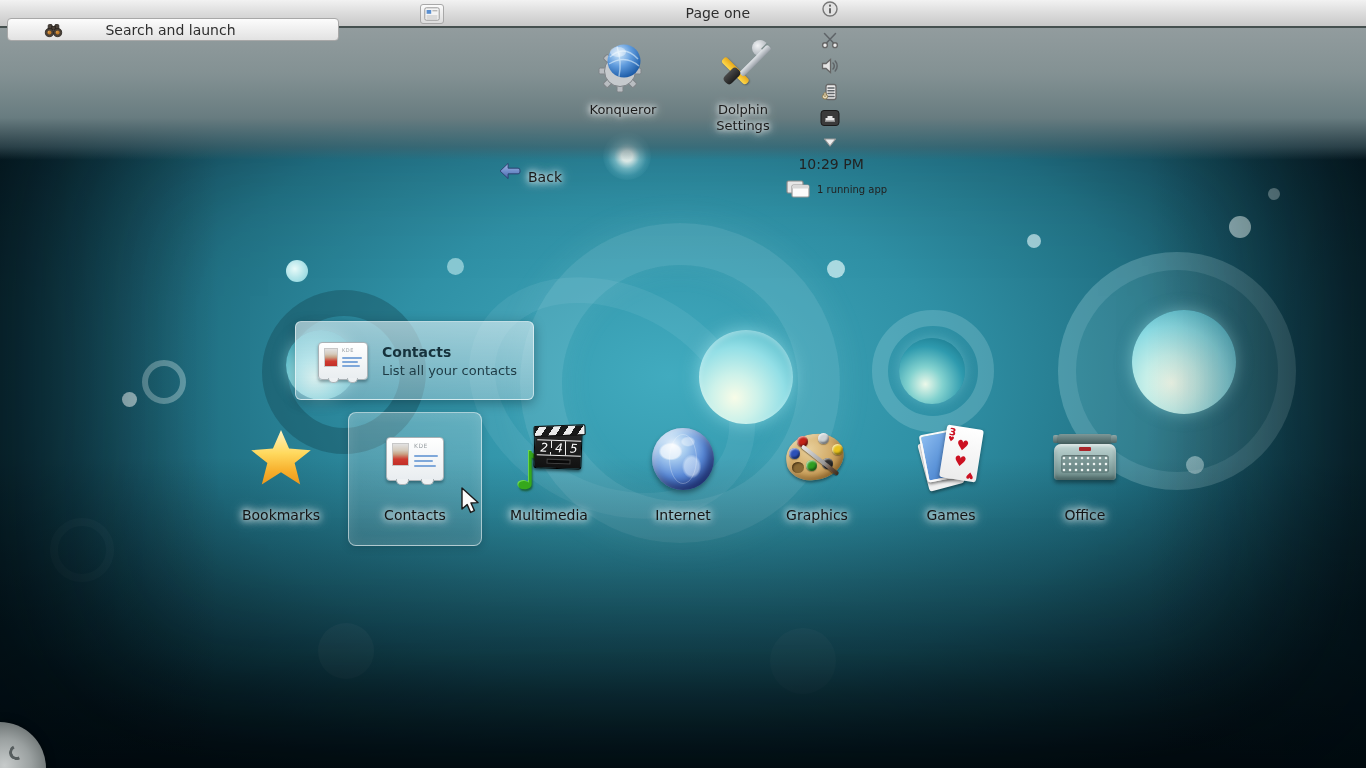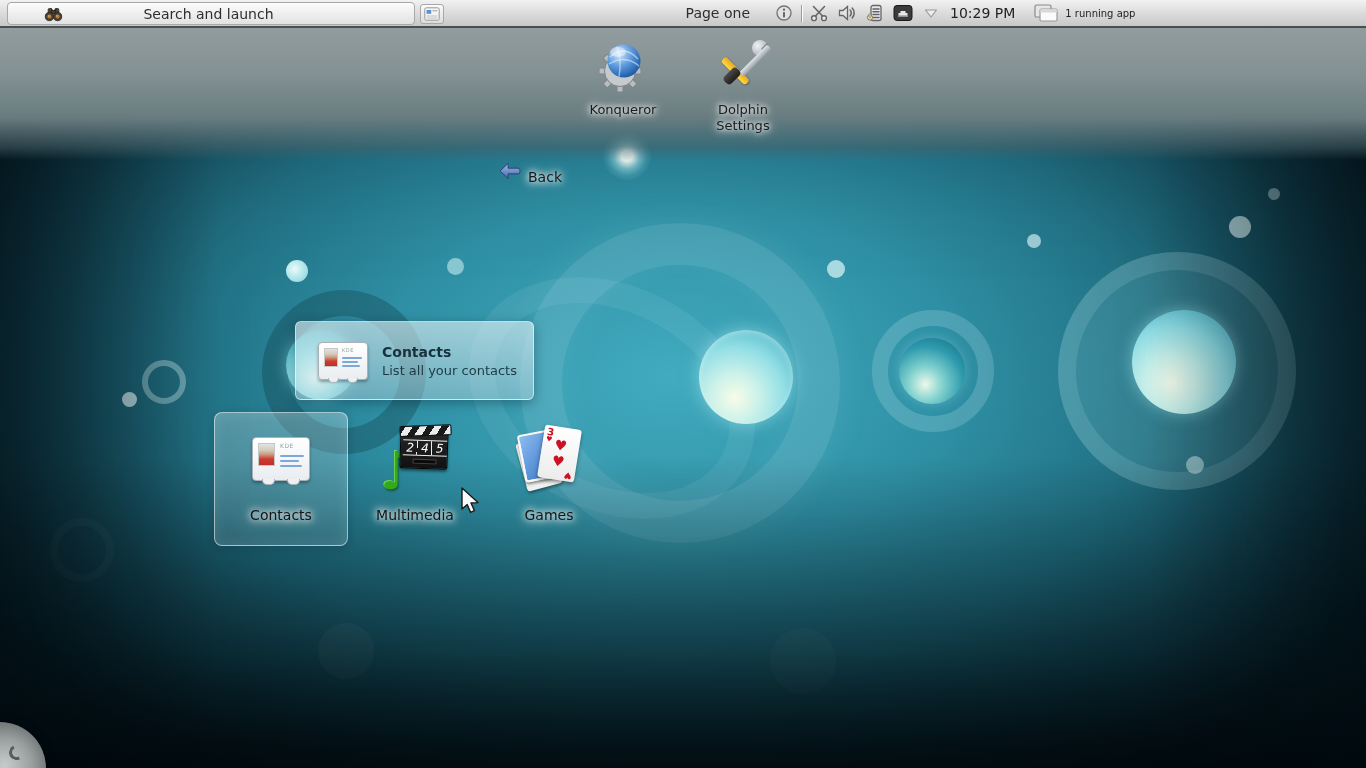--- a/index.html
+++ b/index.html
@@ -3,31 +3,31 @@
 <meta charset="utf-8">
 <style>
   * { margin:0; padding:0; box-sizing:border-box; }
   html,body { width:1366px; height:768px; overflow:hidden; font-family:"DejaVu Sans", sans-serif; background:#000; }
   #stage { position:relative; width:1366px; height:768px; overflow:hidden; }
 
   
   #topbar { position:absolute; left:0; top:0; width:1366px; height:28px;
     background:linear-gradient(180deg,#f2f2f2 0%,#dedede 45%,#c8c8c8 100%);
     border-bottom:2px solid #45504f; z-index:40; }
-  .activity-tab { position:absolute; left:7px; top:2px; width:408px; height:23px;
+  .activity-tab { position:absolute; left:7px; top:18px; width:332px; height:23px;
     background:linear-gradient(180deg,#fcfcfc,#e2e2e2);
     border:1px solid #a8a8a8; border-radius:4px; display:flex; align-items:center; cursor:pointer; }
   .activity-tab .ic-binoc { margin-left:36px; }
   .activity-tab span.lbl { flex:1; text-align:center; margin-right:60px; font-size:14px; color:#2e2e2e; }
   .page-btn { position:absolute; left:420px; top:4px; width:24px; height:20px;
     background:linear-gradient(180deg,#fbfbfb,#dcdcdc); border:1px solid #a8a8a8; border-radius:3px;
     display:flex; align-items:center; justify-content:center; cursor:pointer; }
   .page-title { position:absolute; left:450px; top:0; width:300px; height:26px; line-height:26px;
     text-align:right; font-size:14px; color:#2e2e2e; }
-  #tray { position:absolute; left:773px; top:0; height:26px; display:flex; align-items:center; gap:6px; }
+  #tray { position:absolute; left:773px; top:0; height:26px; display:flex; align-items:center; gap:6px;flex-direction:column; }
   .tray-ic { width:22px; height:22px; display:flex; align-items:center; justify-content:center; cursor:pointer; }
   .tray-sep { width:1px; height:17px; background:#9a9a9a; box-shadow:1px 0 0 #fdfdfd; }
   .clock { font-size:14px; color:#222; margin-left:2px; cursor:pointer; }
   .task-item { display:flex; align-items:center; gap:6px; margin-left:12px; cursor:pointer; }
   .task-item .t-lbl { font-size:10px; color:#222; }
 
   
   #strip { position:absolute; left:0; top:28px; width:1366px; height:132px; z-index:30;
     background:linear-gradient(180deg,#929c9e 0%,#839193 35%,#687c80 68%,rgba(73,98,106,.55) 90%,rgba(60,92,102,0) 100%); }
   #fav-row { position:absolute; left:0; top:10px; width:100%; display:flex; justify-content:center; gap:8px; }
@@ -373,20 +373,26 @@
         <span class="cc-notch n2"></span>
       </div>
       <div class="tt-text">
         <div class="tt-title">Contacts</div>
         <div class="tt-sub">List all your contacts</div>
       </div>
     </div>
 
     <div id="cat-row">
 
+      <div class="cat">
+        <div class="slot">
+            <div class="ic-star"></div>
+          </div>
+        <span class="clbl">Bookmarks</span>
+      </div>
 
       <div class="cat selected">
         <div class="slot">
           <div class="ic-card big">
             <span class="cc-photo"></span>
             <span class="cc-kde">KDE</span>
             <span class="cc-line l1"></span>
             <span class="cc-line l2"></span>
             <span class="cc-line l3"></span>
             <span class="cc-notch n1"></span>
@@ -407,35 +413,70 @@
                 <span>4</span>
                 <span>5</span>
               </span>
               <span class="mm-sub"></span>
             </span>
           </div>
         </div>
         <span class="clbl">Multimedia</span>
       </div>
 
-
+      <div class="cat">
+        <div class="slot">
+            <div class="ic-globe"></div>
+          </div>
+        <span class="clbl">Internet</span>
+      </div>
+
+      <div class="cat">
+        <div class="slot">
+          <div class="ic-palette">
+            <span class="pal-base"></span>
+            <span class="pal-hole"></span>
+            <span class="pal-dot pd-red"></span>
+            <span class="pal-dot pd-gray"></span>
+            <span class="pal-dot pd-blue"></span>
+            <span class="pal-dot pd-yellow"></span>
+            <span class="pal-dot pd-green"></span>
+            <span class="pal-dot pd-black"></span>
+            <span class="pal-brush"></span>
+          </div>
+        </div>
+        <span class="clbl">Graphics</span>
+      </div>
 
       <div class="cat">
         <div class="slot">
           <div class="ic-cards">
             <span class="card-under"></span>
             <span class="card-back"></span>
             <span class="card-front">
               <span class="rank">3</span>
             </span>
           </div>
         </div>
         <span class="clbl">Games</span>
       </div>
 
+      <div class="cat">
+        <div class="slot">
+          <div class="ic-type">
+            <span class="tw-knob k1"></span>
+            <span class="tw-roller"></span>
+            <span class="tw-knob k2"></span>
+            <span class="tw-body"></span>
+            <span class="tw-label"></span>
+            <span class="tw-keys"></span>
+          </div>
+        </div>
+        <span class="clbl">Office</span>
+      </div>
     </div>
 
     <svg id="cursor" width="22" height="30" viewBox="0 0 22 30">
       <path d="M3 2 L3 23 L8.2 18.6 L11.6 26.4 L15.4 24.6 L12 17 L19 16.6 Z" fill="#fbfbfb" stroke="#1a1a1a" stroke-width="1.4" stroke-linejoin="round"></path>
     </svg>
 
     <div id="cashew">
       <span class="swirl"></span>
     </div>
 

